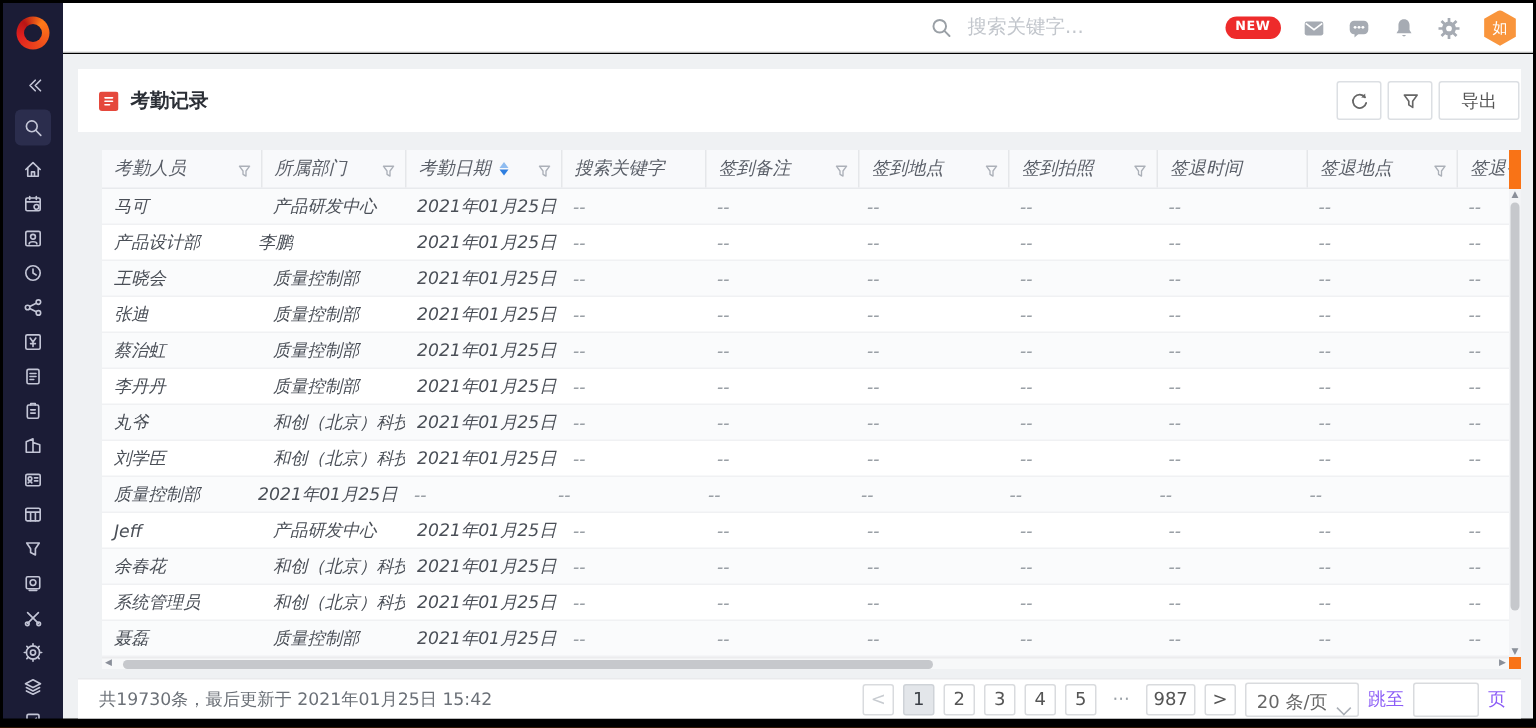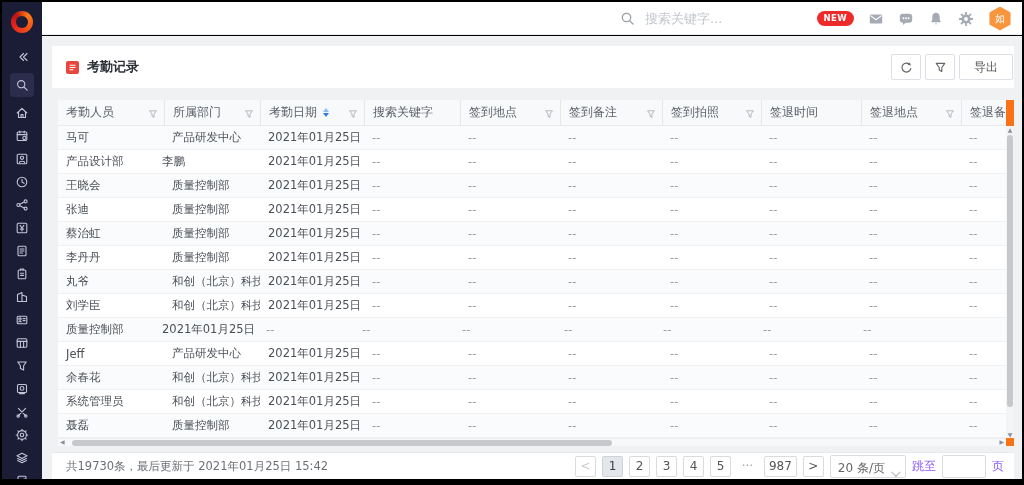--- a/index.html
+++ b/index.html
@@ -33,21 +33,21 @@
   .titlebar{position:absolute;left:10px;right:8px;top:10px;height:42px;background:#fff;}
   .page-title{position:absolute;left:14px;top:0;height:42px;display:flex;align-items:center;gap:8px;
               font-size:13px;font-weight:bold;color:#2b2f36;}
   .tb-actions{position:absolute;right:1px;top:8px;display:flex;gap:4px;}
   .btn{height:26px;background:#fff;border:1px solid #dcdfe3;border-radius:2px;display:flex;align-items:center;justify-content:center;
        font-size:12px;color:#555;cursor:pointer;}
   .btn.ic{width:30px;}
   .btn.txt{width:54px;}
 
   
-  .tablecard{position:absolute;left:16px;right:8px;top:64px;height:346px;background:#f97316;overflow:hidden;}
+  .tablecard{position:absolute;left:26px;right:8px;top:64px;height:346px;background:#f97316;overflow:hidden;font-style:italic;}
   .tbl-clip{position:absolute;left:0;top:0;right:8px;bottom:8px;overflow:hidden;}
   .thead{display:flex;height:26px;background:#f8f9fb;border-bottom:1px solid #e8eaed;width:1003px;}
   .th{position:relative;display:flex;align-items:center;padding:0 20px 0 8px;font-size:12px;color:#5a5f68;flex:0 0 auto;}
   .th + .th{border-left:1px solid #e5e7ea;}
   .th .flt{position:absolute;right:6px;top:8px;color:#abb0b8;}
   .sortwrap{display:inline-flex;flex-direction:column;margin-left:6px;gap:1px;}
   .car-up{width:0;height:0;border-left:3.5px solid transparent;border-right:3.5px solid transparent;border-bottom:4px solid #8fbcf0;}
   .car-dn{width:0;height:0;border-left:3.5px solid transparent;border-right:3.5px solid transparent;border-top:4px solid var(--sort-blue);}
   .tr{display:flex;height:24px;border-bottom:1px solid #f0f1f3;width:1003px;background:#fff;}
   .tr.odd{background:#fafbfc;}
@@ -306,28 +306,28 @@
                 <span class="car-up"></span>
                 <span class="car-dn"></span>
               </span>
               <span class="flt"><svg width="10" height="10" viewBox="0 0 10 10" fill="none" stroke="currentColor" stroke-width="0.9" stroke-linejoin="round">
                   <path d="M1.6 1.8 H8.4 L6 5 V8.4 L4 7.2 V5 Z"></path>
                 </svg></span>
             </div>
             <div class="th c3">
               <span>搜索关键字</span>
             </div>
+            <div class="th c5">
+              <span>签到备注</span>
+              <span class="flt"><svg width="10" height="10" viewBox="0 0 10 10" fill="none" stroke="currentColor" stroke-width="0.9" stroke-linejoin="round">
+                  <path d="M1.6 1.8 H8.4 L6 5 V8.4 L4 7.2 V5 Z"></path>
+                </svg></span>
+            </div>
             <div class="th c4">
               <span>签到地点</span>
-              <span class="flt"><svg width="10" height="10" viewBox="0 0 10 10" fill="none" stroke="currentColor" stroke-width="0.9" stroke-linejoin="round">
-                  <path d="M1.6 1.8 H8.4 L6 5 V8.4 L4 7.2 V5 Z"></path>
-                </svg></span>
-            </div>
-            <div class="th c5">
-              <span>签到备注</span>
               <span class="flt"><svg width="10" height="10" viewBox="0 0 10 10" fill="none" stroke="currentColor" stroke-width="0.9" stroke-linejoin="round">
                   <path d="M1.6 1.8 H8.4 L6 5 V8.4 L4 7.2 V5 Z"></path>
                 </svg></span>
             </div>
             <div class="th c6">
               <span>签到拍照</span>
               <span class="flt"><svg width="10" height="10" viewBox="0 0 10 10" fill="none" stroke="currentColor" stroke-width="0.9" stroke-linejoin="round">
                   <path d="M1.6 1.8 H8.4 L6 5 V8.4 L4 7.2 V5 Z"></path>
                 </svg></span>
             </div>

